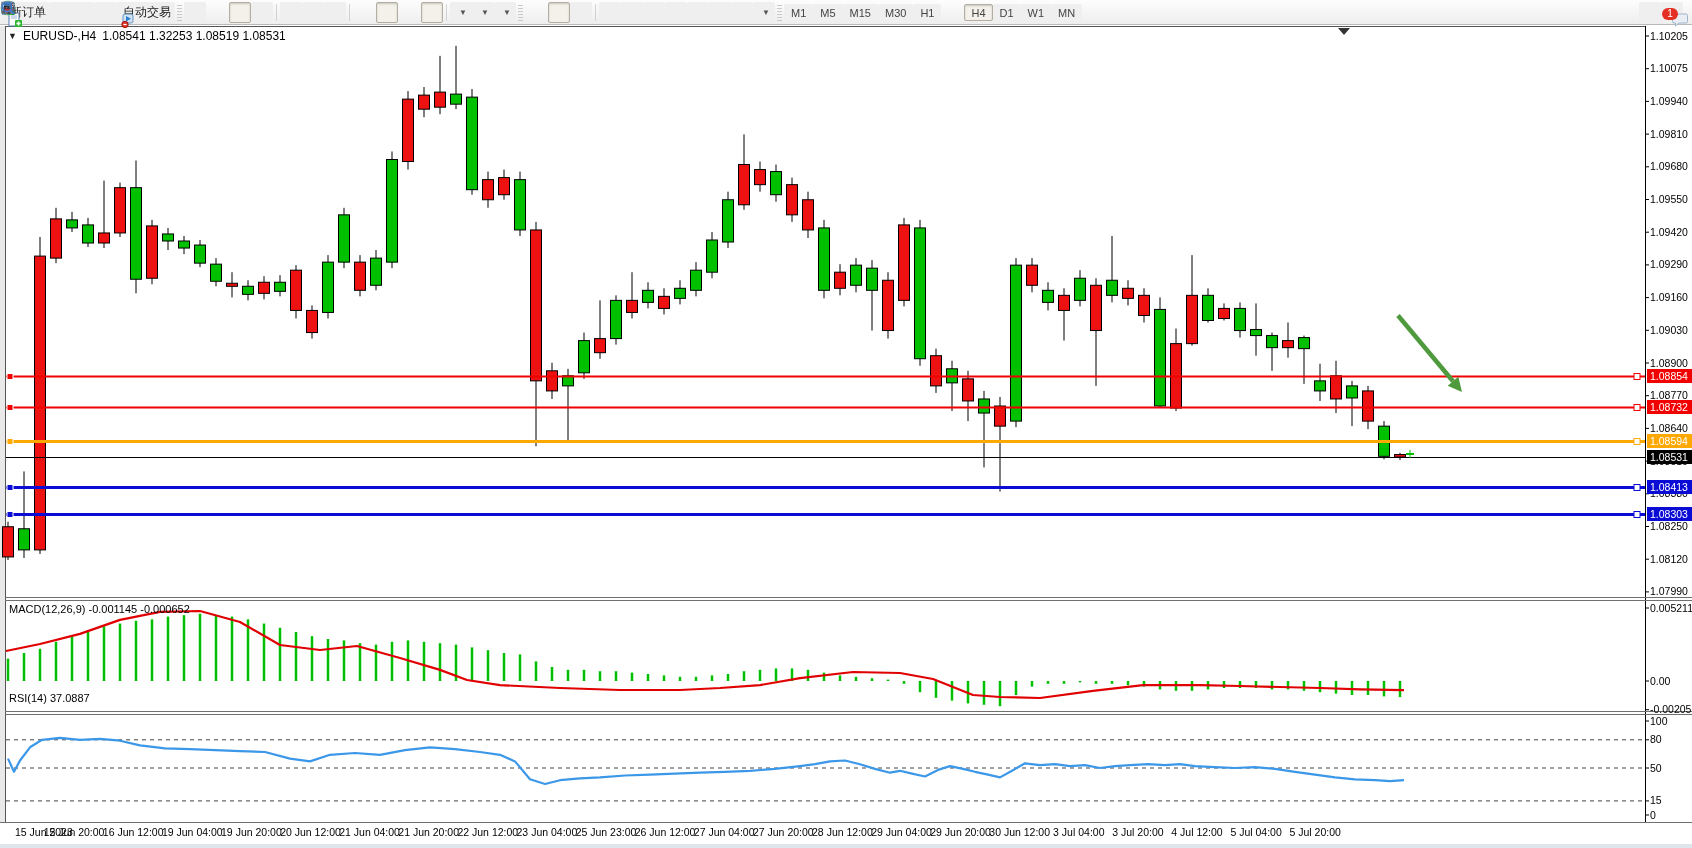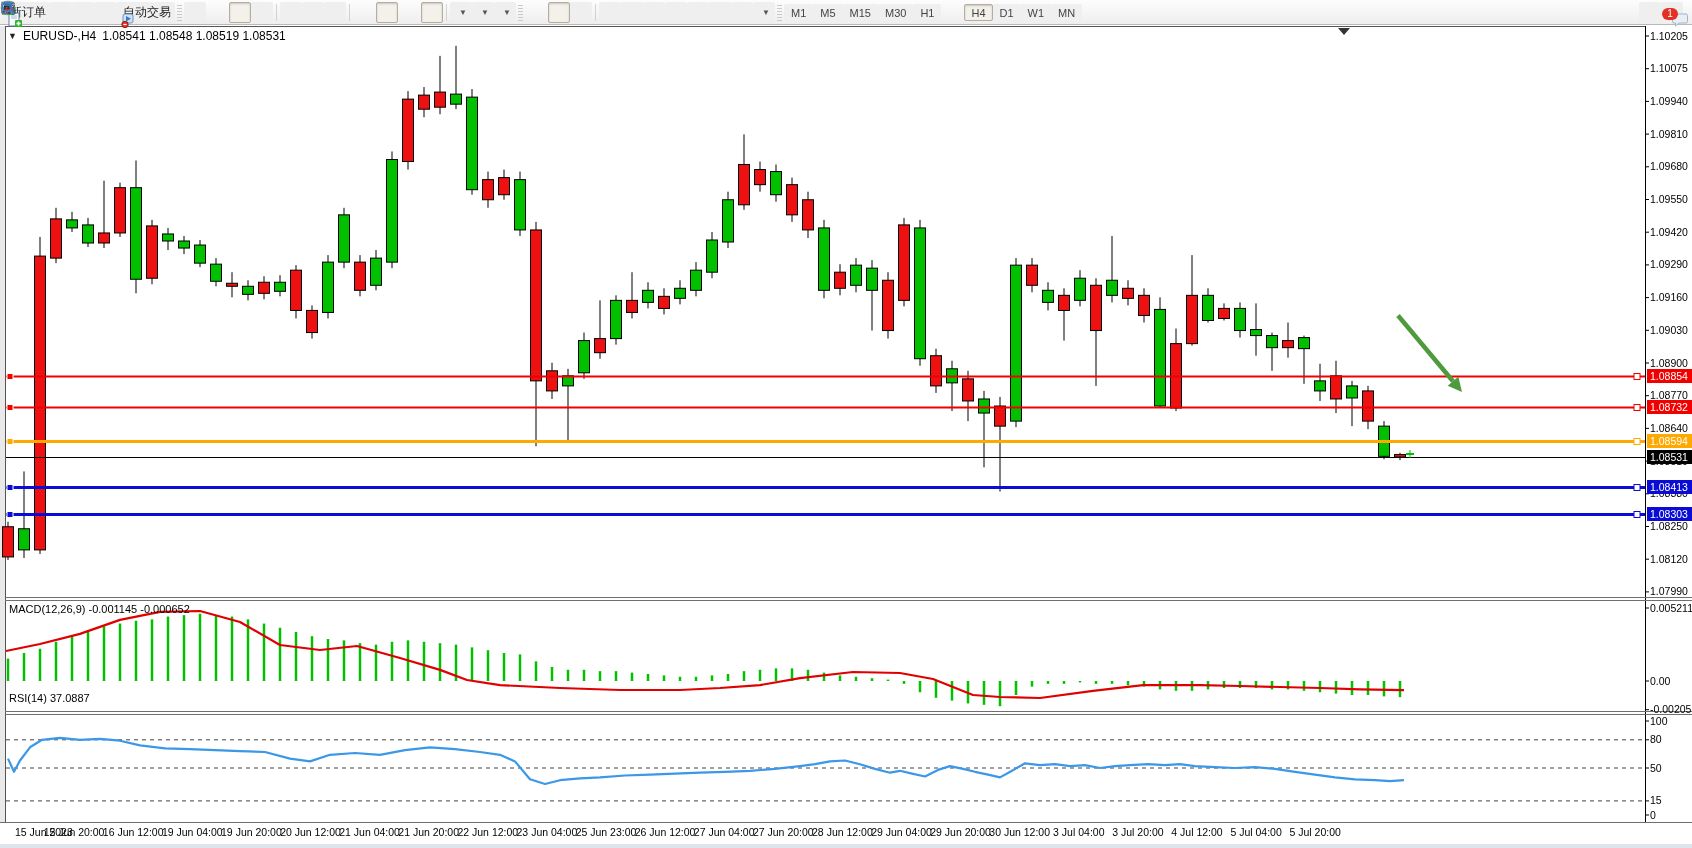--- a/index.html
+++ b/index.html
@@ -703,18 +703,18 @@
         <text x="1137.9" y="836" fill="#000" text-anchor="middle">3 Jul 20:00</text>
         <text x="1197" y="836" fill="#000" text-anchor="middle">4 Jul 12:00</text>
         <text x="1256.1000000000001" y="836" fill="#000" text-anchor="middle">5 Jul 04:00</text>
         <text x="1315.2" y="836" fill="#000" text-anchor="middle">5 Jul 20:00</text>
       </g>
     </svg>
 
   <div id="chart-title">
     <span class="collapse">▼</span>
     <span>EURUSD-,H4</span>
-    <span>1.08541 1.08548 1.08519 1.08531</span>
+    <span>1.08541 1.32253 1.08519 1.08531</span>
   </div>
   <div id="macd-label" class="ind-label">MACD(12,26,9) -0.001145 -0.000652</div>
   <div id="rsi-label" class="ind-label">RSI(14) 37.0887</div>
 
 </div>
 
 </body></html>

